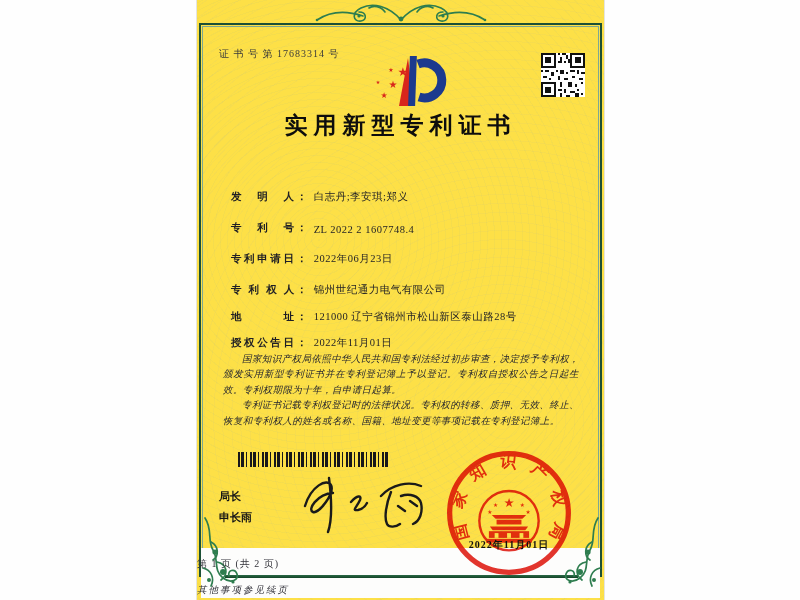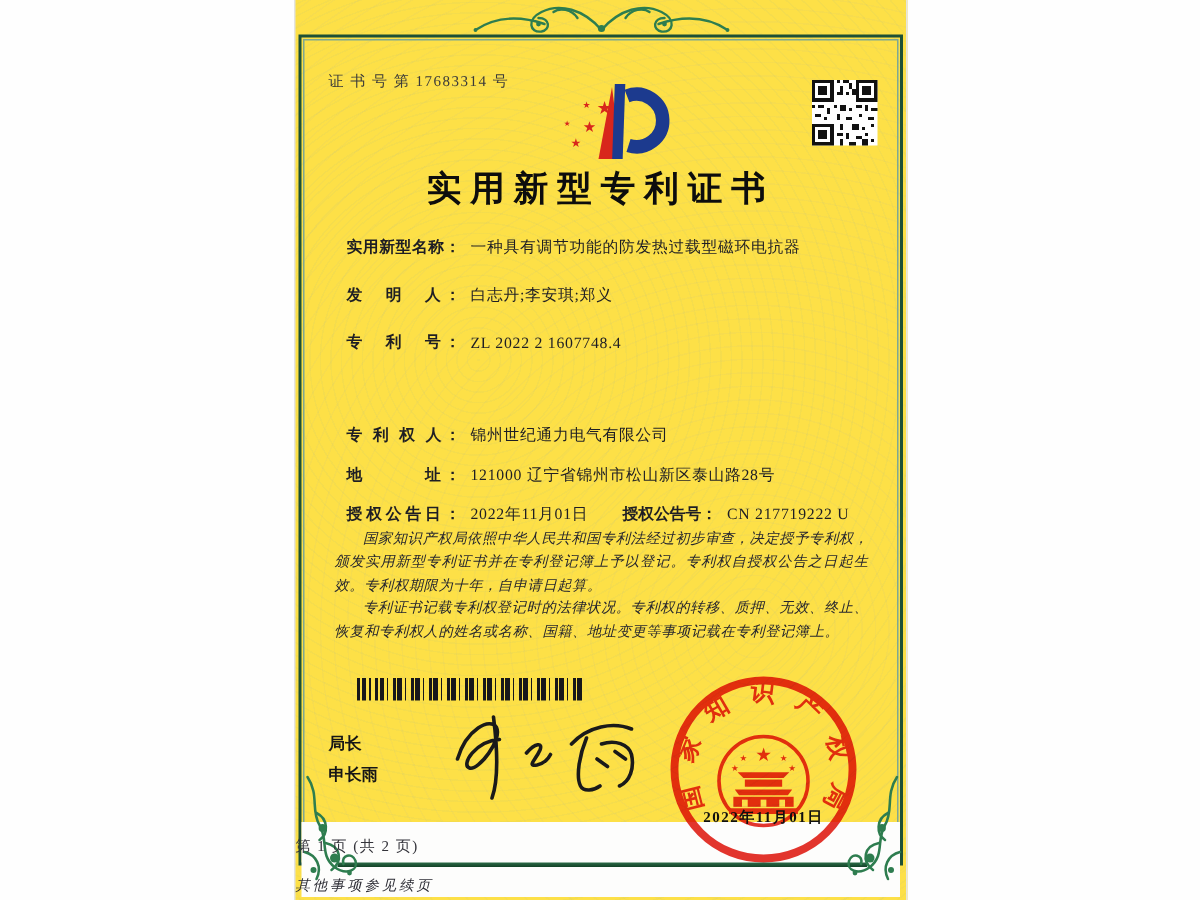--- a/index.html
+++ b/index.html
@@ -153,47 +153,43 @@
       <g fill="#111">
         <rect x="2" y="2" width="3" height="3"></rect>
           <rect x="16" y="2" width="3" height="3"></rect>
         <rect x="2" y="16" width="3" height="3"></rect>
         <path d="M8,0h1v1h-1z M10,0h2v1h-2z M9,2h1v2h-1z M12,1h1v2h-1z M8,4h2v1h-2z M11,4h1v1h-1z M13,3h1v2h-1z M0,8h1v1h-1z M2,8h2v1h-2z M5,9h1v2h-1z M7,8h1v1h-1z M9,8h2v2h-2z M12,9h1v1h-1z M14,8h2v1h-2z M17,8h1v2h-1z M19,9h2v1h-2z M1,11h2v1h-2z M4,12h1v1h-1z M8,11h1v2h-1z M11,12h2v1h-2z M15,11h1v1h-1z M18,12h2v1h-2z M9,14h1v2h-1z M13,14h2v2h-2z M16,15h1v1h-1z M19,14h1v1h-1z M8,17h2v1h-2z M11,17h1v2h-1z M14,18h2v1h-2z M17,17h1v1h-1z M9,19h1v2h-1z M12,20h2v1h-2z M16,19h2v2h-2z M19,19h1v1h-1z"></path>
       </g>
     </svg>
 
     <div class="title">实用新型专利证书</div>
 
-    <div class="frow" style="top:158px">
-      <span class="f-label">实用新型名称：</span>
-      <span class="f-value">一种具有调节功能的防发热过载型磁环电抗器</span>
-    </div>
     <div class="frow" style="top:190px">
       <span class="f-label">发　明　人：</span>
       <span class="f-value">白志丹;李安琪;郑义</span>
     </div>
     <div class="frow" style="top:221px">
       <span class="f-label">专　利　号：</span>
       <span class="f-value">ZL 2022 2 1607748.4</span>
     </div>
+    <div class="frow" style="top:252px">
+      <span class="f-label">专利申请日：</span>
+      <span class="f-value">2022年06月23日</span>
+    </div>
     <div class="frow" style="top:283px">
       <span class="f-label">专 利 权 人：</span>
       <span class="f-value">锦州世纪通力电气有限公司</span>
     </div>
     <div class="frow" style="top:310px">
       <span class="f-label">地　　　址：</span>
       <span class="f-value">121000 辽宁省锦州市松山新区泰山路28号</span>
     </div>
     <div class="frow" style="top:336px">
       <span class="f-label">授权公告日：</span>
       <span class="f-value">2022年11月01日</span>
-      <span class="grant2">
-        <span style="font-weight:600">授权公告号：</span>
-        <span class="f-value">CN 217719222 U</span>
-      </span>
     </div>
 
     <div class="paras">
       <p>国家知识产权局依照中华人民共和国专利法经过初步审查，决定授予专利权，颁发实用新型专利证书并在专利登记簿上予以登记。专利权自授权公告之日起生效。专利权期限为十年，自申请日起算。</p>
       <p>专利证书记载专利权登记时的法律状况。专利权的转移、质押、无效、终止、恢复和专利权人的姓名或名称、国籍、地址变更等事项记载在专利登记簿上。</p>
     </div>
 
     <div class="barcode"></div>
 
     <div class="sig-block">

